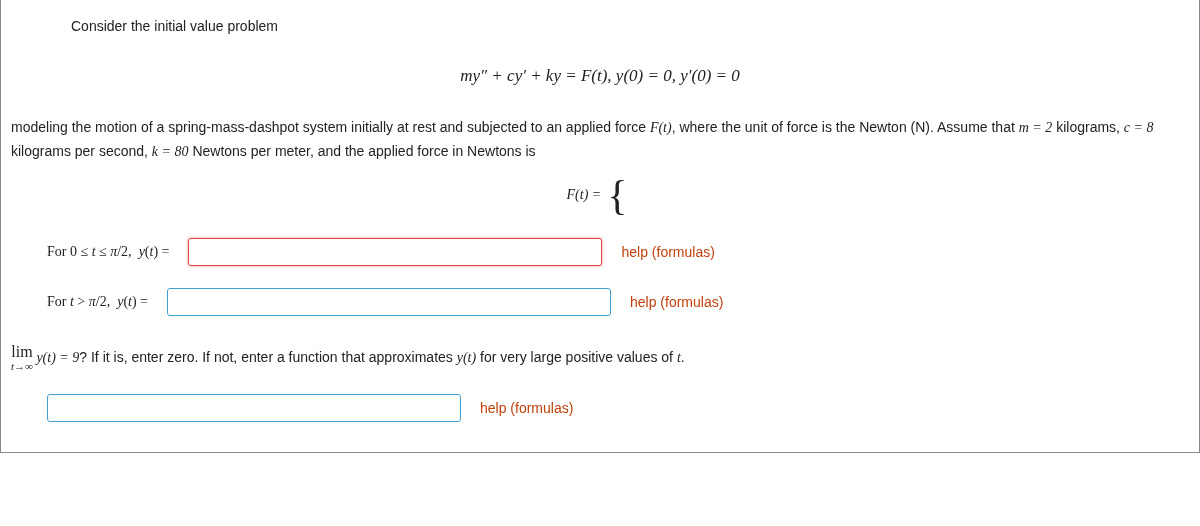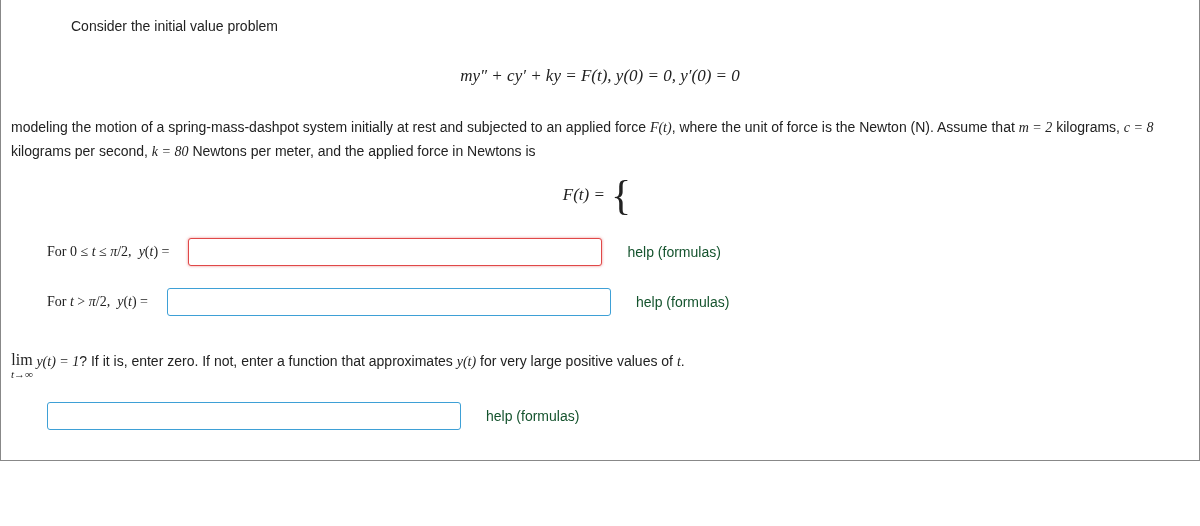--- a/index.html
+++ b/index.html
@@ -82,32 +82,30 @@
     border-radius: 3px;
     padding: 2px 6px;
     font-size: 14px;
     outline: none;
   }
   input.ans.error {
     border: 1px solid #e04848;
     box-shadow: 0 0 3px rgba(224,72,72,0.6);
   }
   .help-link {
-    color: #14532d;
+    color: #c2410c;
     cursor: pointer;
     font-size: 14px;
-    margin-left: 6px;
   }
   .lim-wrap {
     display: inline-block;
     text-align: center;
     vertical-align: middle;
     line-height: 1;
     font-family: "Times New Roman", serif;
-    margin-top: 8px;
   }
   .lim-top { font-style: normal; font-size: 16px; display:block;}
   .lim-bot { font-style: italic; font-size: 11px; display:block; margin-top:1px;}
 </style>
 </head>
 <body>
 
 <div class="container">
 
   <div class="intro">Consider the initial value problem</div>
@@ -115,21 +113,21 @@
   <div class="equation-center">
     <span>my″ + cy′ + ky = F(t),   y(0) = 0,   y′(0) = 0</span>
   </div>
 
   <div class="bodytext">
     <span>modeling the motion of a spring-mass-dashpot system initially at rest and subjected to an applied force </span><span class="ital">F(t)</span><span>, where the unit of force is the Newton (N). Assume that </span><span class="ital">m = 2</span><span> kilograms, </span><span class="ital">c = 8</span><span> kilograms per second, </span><span class="ital">k = 80</span><span> Newtons per meter, and the applied force in Newtons is</span>
   </div>
 
   <div class="piecewise">
     <span class="fn">
-      <span class="ital" style="font-size:17px;">F(t) =</span>
+      <span class="ital" style="font-size:14px;">F(t) =</span>
       <span class="brace">{</span>
     </span>
   </div>
 
 
   <div class="answer-line">
     <span class="answer-label">
       <span>For </span><span class="mathbit">0 ≤ <span class="ital">t</span> ≤ <span class="ital">π</span>/2,&nbsp;&nbsp;<span class="ital">y</span>(<span class="ital">t</span>) =</span>
     </span>
     <input class="ans error" style="width: 400px;" value="">
@@ -138,21 +136,21 @@
 
   <div class="answer-line">
     <span class="answer-label">
       <span>For </span><span class="mathbit"><span class="ital">t</span> &gt; <span class="ital">π</span>/2,&nbsp;&nbsp;<span class="ital">y</span>(<span class="ital">t</span>) =</span>
     </span>
     <input class="ans" style="width: 430px;" value="">
     <span class="help-link">help (formulas)</span>
   </div>
 
   <div class="part" style="margin-top:28px;">
-    <span class="lim-wrap"><span class="lim-top">lim</span><span class="lim-bot">t→∞</span></span><span class="ital"> y(t) = 1</span><span>? If it is, enter zero. If not, enter a function that approximates </span><span class="ital">y(t)</span><span> for very large positive values of </span><span class="ital">t</span><span>.</span>
+    <span class="lim-wrap"><span class="lim-top">lim</span><span class="lim-bot">t→∞</span></span><span class="ital"> y(t) = 9</span><span>? If it is, enter zero. If not, enter a function that approximates </span><span class="ital">y(t)</span><span> for very large positive values of </span><span class="ital">t</span><span>.</span>
   </div>
 
   <div class="answer-line">
     <input class="ans" style="width: 400px;" value="">
     <span class="help-link">help (formulas)</span>
   </div>
 
 </div>
 
 </body></html>

